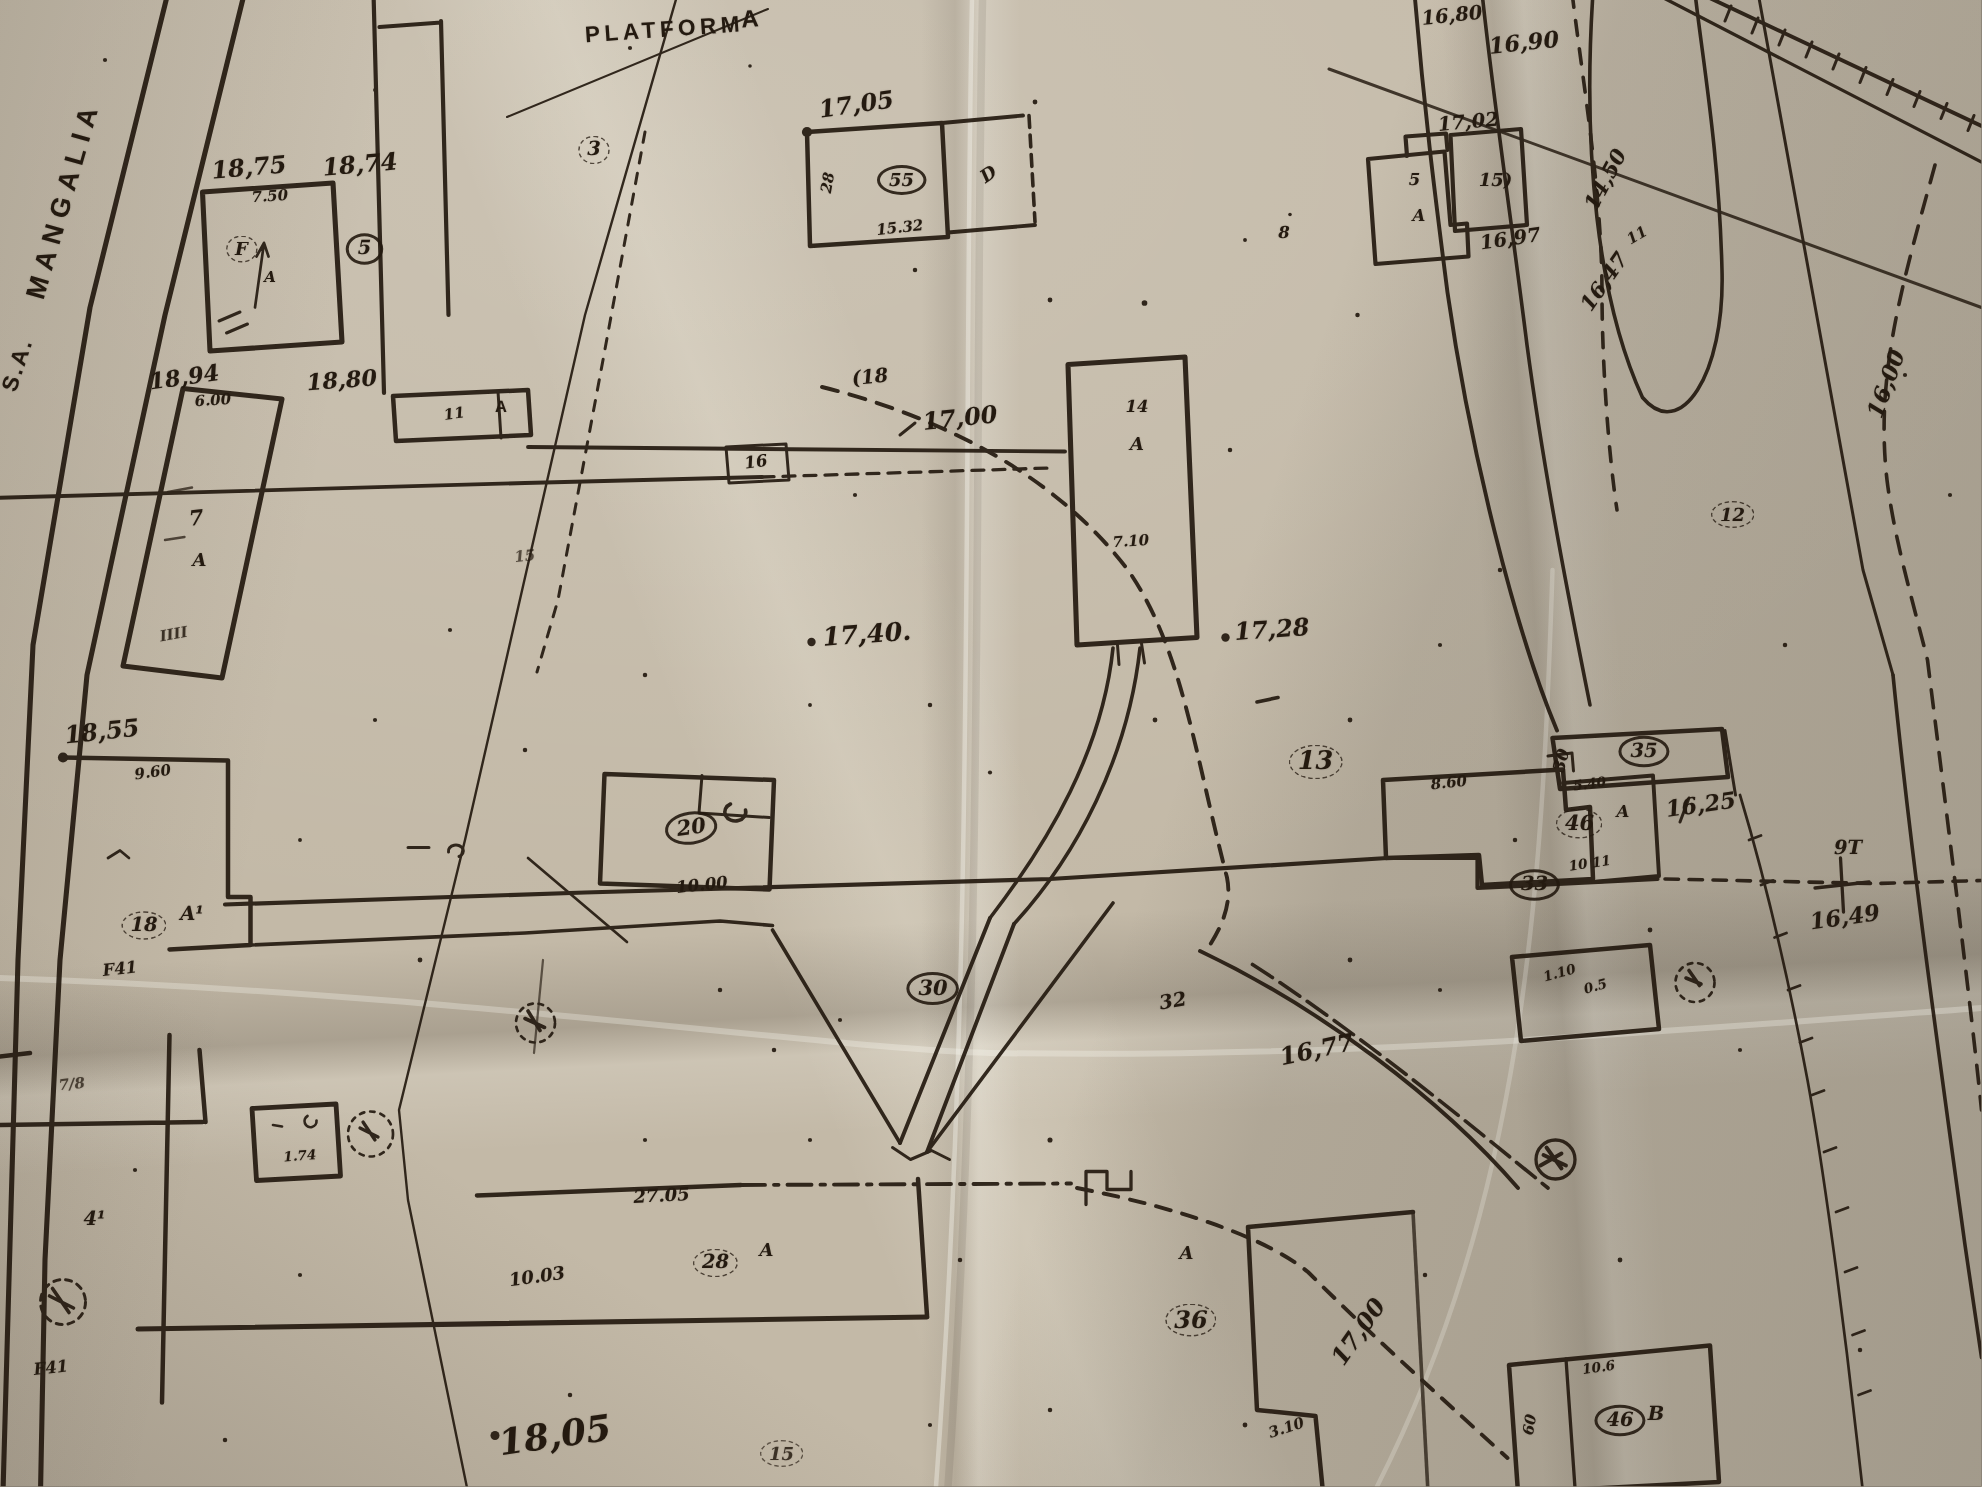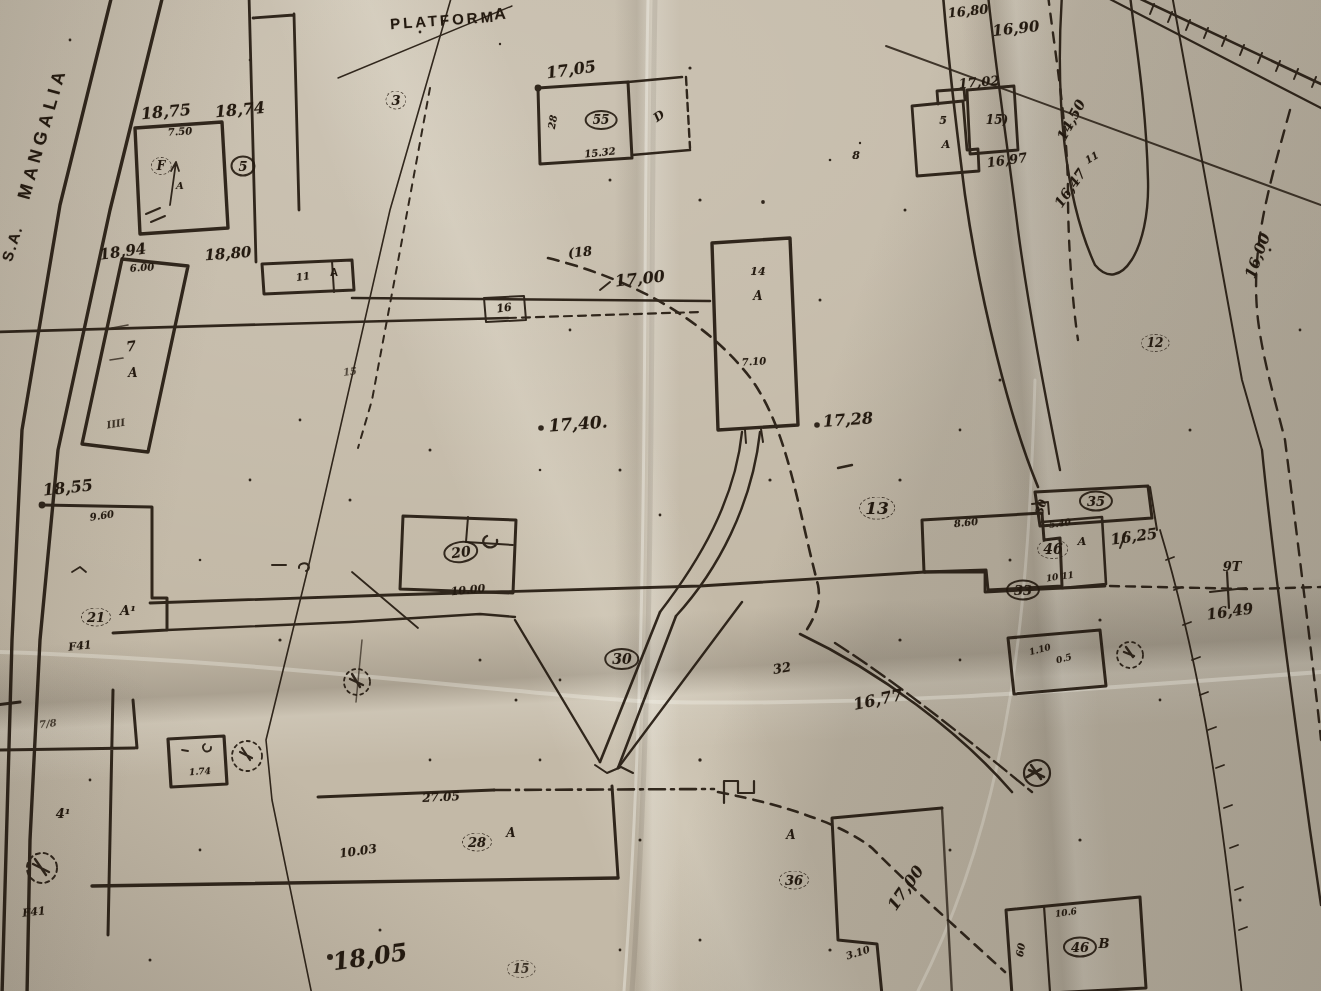--- a/index.html
+++ b/index.html
@@ -306,21 +306,21 @@
       <span class="lbl" style="left: 946px; top: 144px; font-size: 11px; transform: translate(-50%, -50%) rotate(0deg);">A</span>
       <span class="lbl" style="left: 997px; top: 120px; font-size: 12px; transform: translate(-50%, -50%) rotate(0deg);">15)</span>
       <span class="lbl" style="left: 1007px; top: 160px; font-size: 13px; transform: translate(-50%, -50%) rotate(-8deg);">16,97</span>
       <span class="lbl" style="left: 1071px; top: 120px; font-size: 14px; transform: translate(-50%, -50%) rotate(-62deg);">14,50</span>
       <span class="lbl" style="left: 1070px; top: 188px; font-size: 14px; transform: translate(-50%, -50%) rotate(-55deg);">16,47</span>
       <span class="lbl" style="left: 1092px; top: 158px; font-size: 10px; transform: translate(-50%, -50%) rotate(-30deg);">11</span>
       <span class="lbl" style="left: 1258px; top: 256px; font-size: 15px; transform: translate(-50%, -50%) rotate(-70deg);">16,00</span>
       <span class="lbl circ-d" style="left: 1155px; top: 343px; font-size: 12px; transform: translate(-50%, -50%) rotate(0deg);">12</span>
       <span class="lbl" style="left: 68px; top: 488px; font-size: 16px; transform: translate(-50%, -50%) rotate(-6deg);">18,55</span>
       <span class="lbl" style="left: 102px; top: 516px; font-size: 10px; transform: translate(-50%, -50%) rotate(-8deg);">9.60</span>
-      <span class="lbl circ-d" style="left: 96px; top: 617px; font-size: 13px; transform: translate(-50%, -50%) rotate(0deg);">21</span>
+      <span class="lbl circ-d" style="left: 96px; top: 617px; font-size: 13px; transform: translate(-50%, -50%) rotate(0deg);">18</span>
       <span class="lbl" style="left: 128px; top: 610px; font-size: 13px; transform: translate(-50%, -50%) rotate(0deg);">A¹</span>
       <span class="lbl" style="left: 80px; top: 646px; font-size: 11px; transform: translate(-50%, -50%) rotate(-6deg);">F41</span>
       <span class="lbl circ-s" style="left: 461px; top: 552px; font-size: 14px; transform: translate(-50%, -50%) rotate(-8deg);">20</span>
       <span class="lbl" style="left: 468px; top: 590px; font-size: 11px; transform: translate(-50%, -50%) rotate(-6deg);">10.00</span>
       <span class="lbl circ-s" style="left: 1096px; top: 501px; font-size: 13px; transform: translate(-50%, -50%) rotate(0deg);">35</span>
       <span class="lbl" style="left: 1041px; top: 507px; font-size: 11px; transform: translate(-50%, -50%) rotate(-75deg);">30</span>
       <span class="lbl" style="left: 966px; top: 523px; font-size: 10px; transform: translate(-50%, -50%) rotate(-6deg);">8.60</span>
       <span class="lbl" style="left: 1060px; top: 524px; font-size: 9px; transform: translate(-50%, -50%) rotate(-8deg);">5.40</span>
       <span class="lbl circ-d" style="left: 1053px; top: 549px; font-size: 14px; transform: translate(-50%, -50%) rotate(0deg);">46</span>
       <span class="lbl" style="left: 1082px; top: 541px; font-size: 11px; transform: translate(-50%, -50%) rotate(0deg);">A</span>
@@ -332,21 +332,21 @@
       <span class="lbl circ-s" style="left: 622px; top: 659px; font-size: 14px; transform: translate(-50%, -50%) rotate(0deg);">30</span>
       <span class="lbl" style="left: 782px; top: 668px; font-size: 13px; transform: translate(-50%, -50%) rotate(-10deg);">32</span>
       <span class="lbl" style="left: 878px; top: 700px; font-size: 16px; transform: translate(-50%, -50%) rotate(-12deg);">16,77</span>
       <span class="lbl" style="left: 1040px; top: 650px; font-size: 9px; transform: translate(-50%, -50%) rotate(-15deg);">1.10</span>
       <span class="lbl" style="left: 1064px; top: 659px; font-size: 9px; transform: translate(-50%, -50%) rotate(-15deg);">0.5</span>
       <span class="lbl" style="left: 441px; top: 797px; font-size: 12px; transform: translate(-50%, -50%) rotate(-3deg);">27.05</span>
       <span class="lbl" style="left: 358px; top: 851px; font-size: 12px; transform: translate(-50%, -50%) rotate(-8deg);">10.03</span>
       <span class="lbl circ-d" style="left: 477px; top: 842px; font-size: 13px; transform: translate(-50%, -50%) rotate(0deg);">28</span>
       <span class="lbl" style="left: 511px; top: 833px; font-size: 12px; transform: translate(-50%, -50%) rotate(0deg);">A</span>
       <span class="lbl" style="left: 791px; top: 835px; font-size: 12px; transform: translate(-50%, -50%) rotate(0deg);">A</span>
-      <span class="lbl circ-d" style="left: 794px; top: 880px; font-size: 13px; transform: translate(-50%, -50%) rotate(0deg);">36</span>
+      <span class="lbl circ-d" style="left: 794px; top: 880px; font-size: 16px; transform: translate(-50%, -50%) rotate(0deg);">36</span>
       <span class="lbl" style="left: 858px; top: 953px; font-size: 10px; transform: translate(-50%, -50%) rotate(-18deg);">3.10</span>
       <span class="lbl" style="left: 906px; top: 888px; font-size: 16px; transform: translate(-50%, -50%) rotate(-55deg);">17,00</span>
       <span class="lbl" style="left: 1066px; top: 913px; font-size: 9px; transform: translate(-50%, -50%) rotate(-8deg);">10.6</span>
       <span class="lbl circ-s" style="left: 1080px; top: 947px; font-size: 13px; transform: translate(-50%, -50%) rotate(0deg);">46</span>
       <span class="lbl" style="left: 1104px; top: 943px; font-size: 13px; transform: translate(-50%, -50%) rotate(0deg);">B</span>
       <span class="lbl" style="left: 1021px; top: 950px; font-size: 10px; transform: translate(-50%, -50%) rotate(-80deg);">60</span>
       <span class="lbl" style="left: 370px; top: 957px; font-size: 24px; transform: translate(-50%, -50%) rotate(-8deg);">18,05</span>
       <span class="lbl circ-d" style="left: 521px; top: 969px; font-size: 12px; transform: translate(-50%, -50%) rotate(0deg); opacity: 0.85;">15</span>
       <span class="lbl" style="left: 63px; top: 813px; font-size: 13px; transform: translate(-50%, -50%) rotate(0deg);">4¹</span>
       <span class="lbl" style="left: 34px; top: 912px; font-size: 11px; transform: translate(-50%, -50%) rotate(-6deg);">F41</span>

